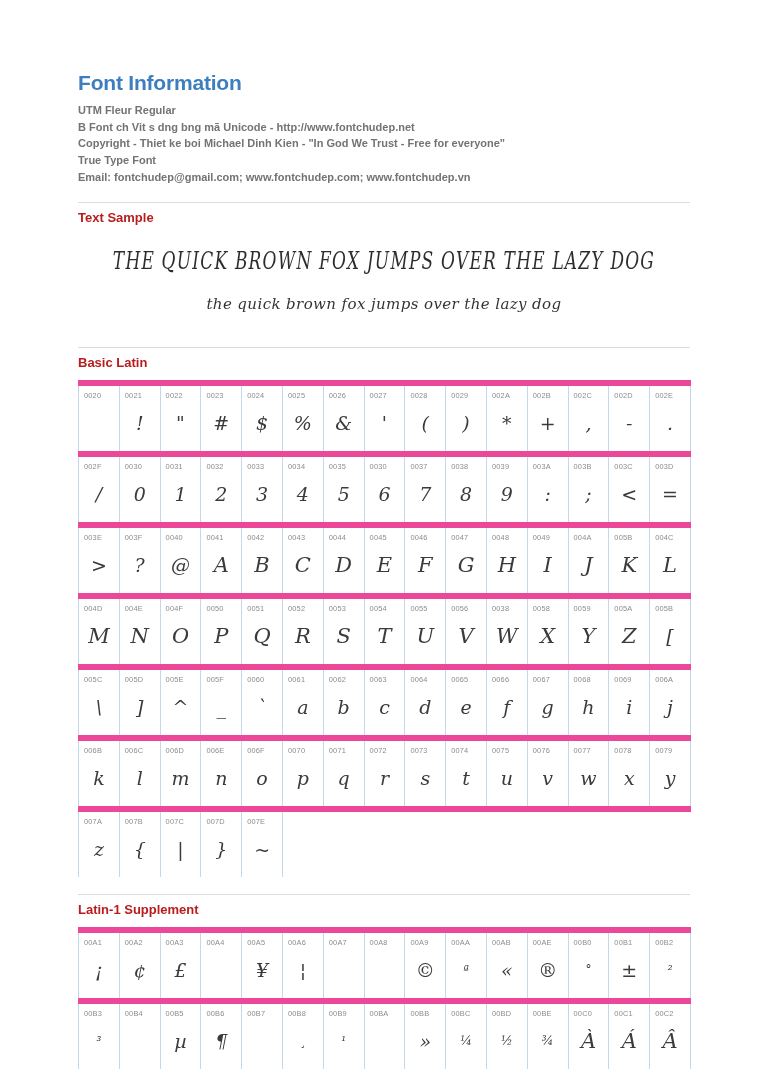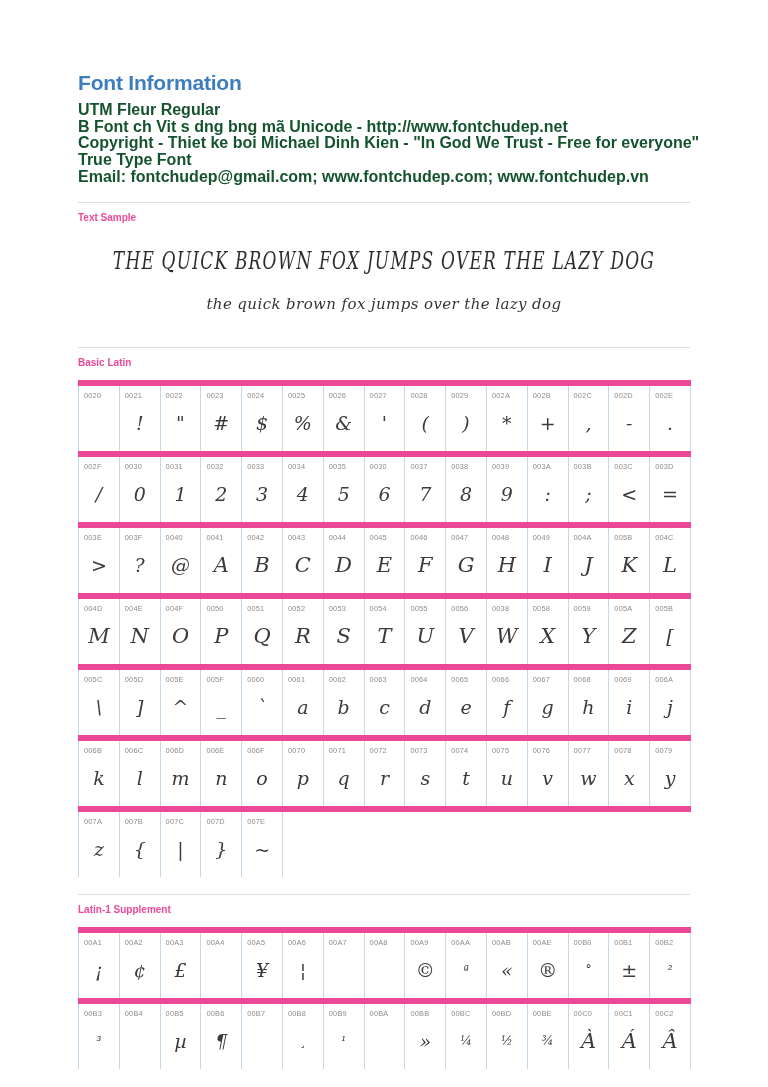--- a/index.html
+++ b/index.html
@@ -32,42 +32,42 @@
     letter-spacing: -0.2px;
     color: #3d7ebf;
     line-height: 1.25;
   }
   .meta-list {
     margin: 6px 0 0 0;
     padding: 0;
     list-style: none;
   }
   .meta-list li {
-    font-size: 16px;
+    font-size: 11px;
     font-weight: bold;
     line-height: 16.6px;
-    color: #14532d;
+    color: #737373;
     white-space: nowrap;
   }
 
   
   .section {
     margin-top: 17px;
   }
   .rule {
     border: 0;
     border-top: 1px solid #dcdcdc;
     margin: 0 0 7px 0;
     height: 0;
   }
   .section-title {
     margin: 0;
-    font-size: 10px;
+    font-size: 13px;
     font-weight: bold;
-    color: #ec4899;
+    color: #b91c1c;
     line-height: 16px;
   }
 
   
   .sample-block {
     margin-top: 6px;
   }
   .sample-upper,
   .sample-lower {
     text-align: center;

